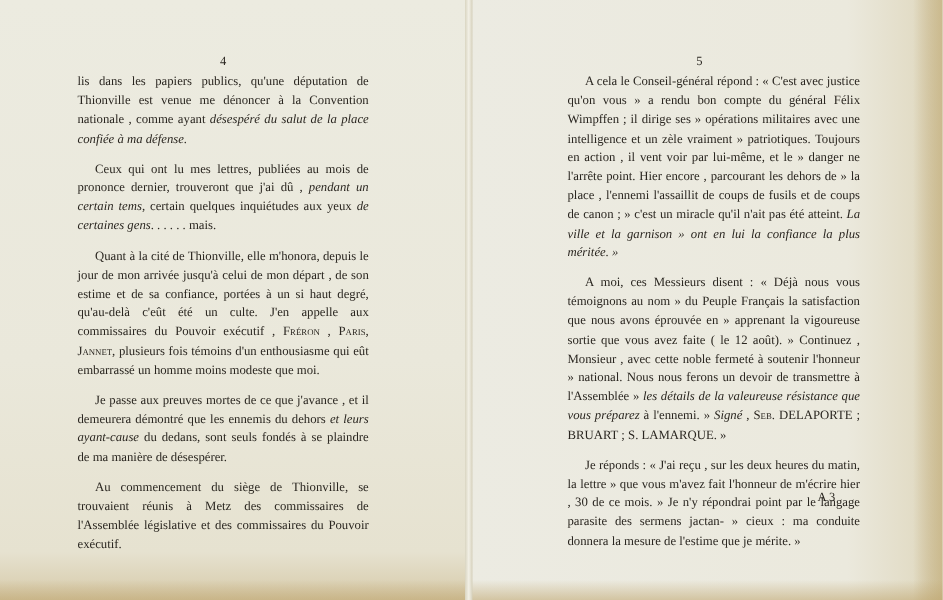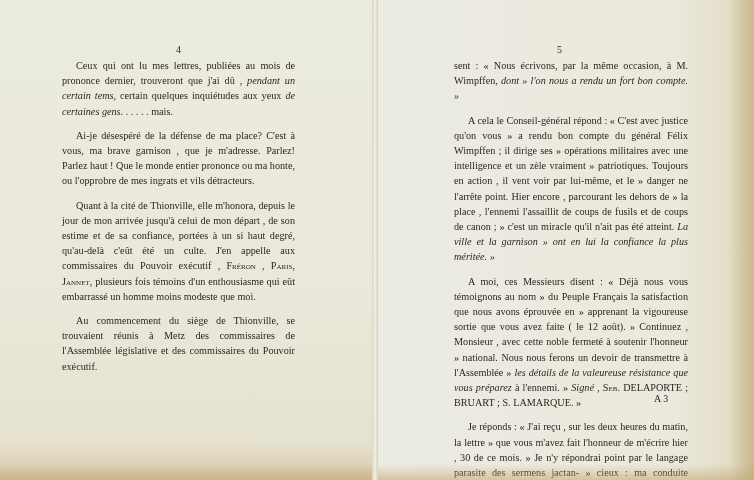--- a/index.html
+++ b/index.html
@@ -41,33 +41,33 @@
   .ital { font-style: italic; }
   .sc { font-variant: small-caps; }
 </style>
 </head>
 <body>
 
 <div class="spread">
   <div class="page left">
     <div class="pagenum">4</div>
     <div class="text">
+      <p class="noindent"><span>lis dans les papiers publics, qu'une députation de Thionville est venue me dénoncer à la Convention nationale , comme ayant </span><span class="ital">désespéré du salut de la place confiée à ma défense.</span></p>
       <p><span>Ceux qui ont lu mes lettres, publiées au mois de prononce dernier, trouveront que j'ai dû , </span><span class="ital">pendant un certain tems</span><span>, certain quelques inquiétudes aux yeux </span><span class="ital">de certaines gens</span><span>. . . . . . mais.</span></p>
-      <p><span>Ai-je désespéré de la défense de ma place? C'est à vous, ma brave garnison , que je m'adresse. Parlez! Parlez haut ! Que le monde entier prononce ou ma honte, ou l'opprobre de mes ingrats et vils détracteurs.</span></p>
       <p><span>Quant à la cité de Thionville, elle m'honora, depuis le jour de mon arrivée jusqu'à celui de mon départ , de son estime et de sa confiance, portées à un si haut degré, qu'au-delà c'eût été un culte. J'en appelle aux commissaires du Pouvoir exécutif , </span><span class="sc">Fréron , Paris, Jannet</span><span>, plusieurs fois témoins d'un enthousiasme qui eût embarrassé un homme moins modeste que moi.</span></p>
+      <p><span>Je passe aux preuves mortes de ce que j'avance , et il demeurera démontré que les ennemis du dehors </span><span class="ital">et leurs ayant-cause</span><span> du dedans, sont seuls fondés à se plaindre de ma manière de désespérer.</span></p>
       <p><span>Au commencement du siège de Thionville, se trouvaient réunis à Metz des commissaires de l'Assemblée législative et des commissaires du Pouvoir exécutif.</span></p>
 
     </div>
     <div class="bottom-stain"></div>
   </div>
 
   <div class="page right">
     <div class="pagenum">5</div>
     <div class="text">
-      <p class="noindent"><span>sent : « Nous écrivons, par la même occasion, à M. Wimpffen, </span><span class="ital">dont » l'on nous a rendu un fort bon compte. »</span></p>
       <p><span>A cela le Conseil-général répond : « C'est avec justice qu'on vous » a rendu bon compte du général Félix Wimpffen ; il dirige ses » opérations militaires avec une intelligence et un zèle vraiment » patriotiques. Toujours en action , il vent voir par lui-même, et le » danger ne l'arrête point. Hier encore , parcourant les dehors de » la place , l'ennemi l'assaillit de coups de fusils et de coups de canon ; » c'est un miracle qu'il n'ait pas été atteint. </span><span class="ital">La ville et la garnison » ont en lui la confiance la plus méritée. »</span></p>
       <p><span>A moi, ces Messieurs disent : « Déjà nous vous témoignons au nom » du Peuple Français la satisfaction que nous avons éprouvée en » apprenant la vigoureuse sortie que vous avez faite ( le 12 août). » Continuez , Monsieur , avec cette noble fermeté à soutenir l'honneur » national. Nous nous ferons un devoir de transmettre à l'Assemblée » </span><span class="ital">les détails de la valeureuse résistance que vous préparez</span><span> à l'ennemi. » </span><span class="ital">Signé</span><span> , </span><span class="sc">Seb. DELAPORTE ; BRUART ; S. LAMARQUE.</span><span> »</span></p>
       <p><span>Je réponds : « J'ai reçu , sur les deux heures du matin, la lettre » que vous m'avez fait l'honneur de m'écrire hier , 30 de ce mois. » Je n'y répondrai point par le langage parasite des sermens jactan- » cieux : ma conduite donnera la mesure de l'estime que je mérite. » </span></p>
     </div>
     <div class="sig">A 3</div>
     <div class="right-edge"></div>
     <div class="bottom-stain"></div>
   </div>
   <div class="gutter"></div>
 </div>

